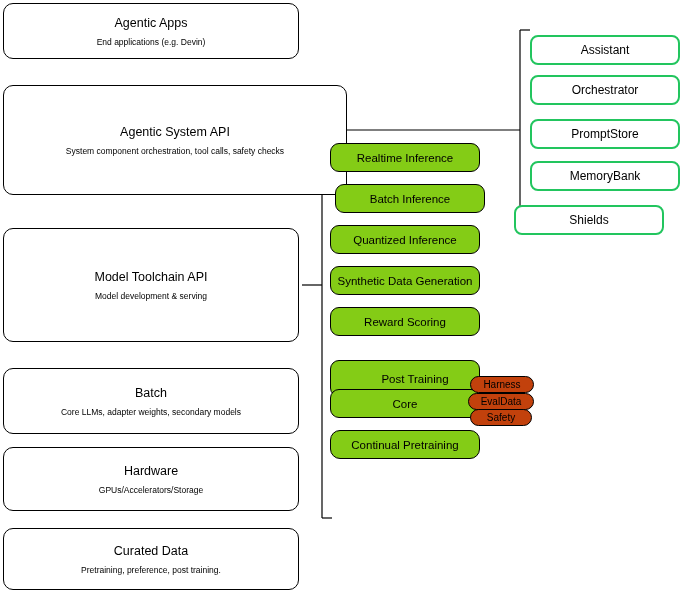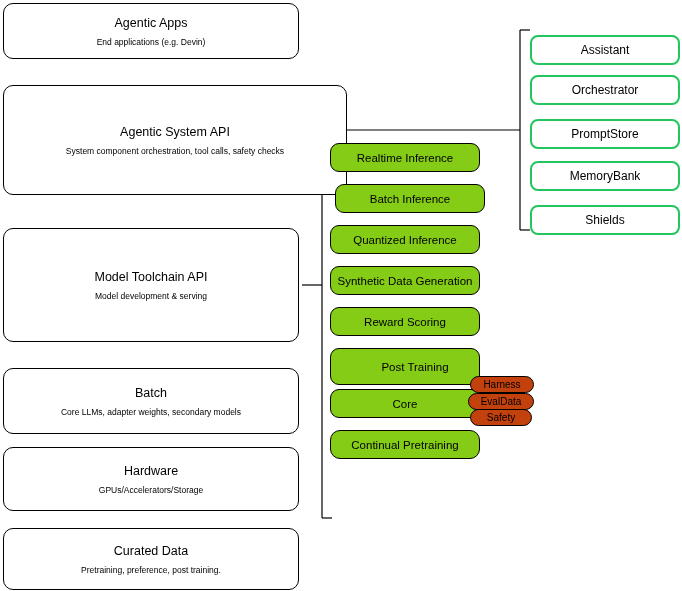--- a/index.html
+++ b/index.html
@@ -146,40 +146,40 @@
   </div>
   <div class="api-pill" style="left:530px; top:75px; width:150px; height:30px;">
     <span>Orchestrator</span>
   </div>
   <div class="api-pill" style="left:530px; top:119px; width:150px; height:30px;">
     <span>PromptStore</span>
   </div>
   <div class="api-pill" style="left:530px; top:161px; width:150px; height:30px;">
     <span>MemoryBank</span>
   </div>
-  <div class="api-pill" style="left:530px; top:205px; width:150px; height:30px;">
+  <div class="api-pill" style="left:514px; top:205px; width:150px; height:30px;">
     <span>Shields</span>
   </div>
 
   <div class="pill" style="left:330px; top:143px; width:150px; height:29px;">
     <span>Realtime Inference</span>
   </div>
   <div class="pill" style="left:322px; top:184px; width:150px; height:29px;margin-left:13px;">
     <span>Batch Inference</span>
   </div>
   <div class="pill" style="left:330px; top:225px; width:150px; height:29px;">
     <span>Quantized Inference</span>
   </div>
   <div class="pill" style="left:330px; top:266px; width:150px; height:29px;">
     <span>Synthetic Data Generation</span>
   </div>
   <div class="pill" style="left:330px; top:307px; width:150px; height:29px;">
     <span>Reward Scoring</span>
   </div>
-  <div class="pill" style="left:330px; top:348px; width:150px; height:37px;padding-left:20px;">
+  <div class="pill" style="left:330px; top:360px; width:150px; height:37px;padding-left:20px;">
     <span>Post Training</span>
   </div>
   <div class="pill" style="left:330px; top:389px; width:150px; height:29px;">
     <span>Core</span>
   </div>
   <div class="pill" style="left:330px; top:430px; width:150px; height:29px;border-radius:10px;">
     <span>Continual Pretraining</span>
   </div>
 
   <div class="pill-sm" style="left:470px; top:376px; width:64px; height:17px;">

